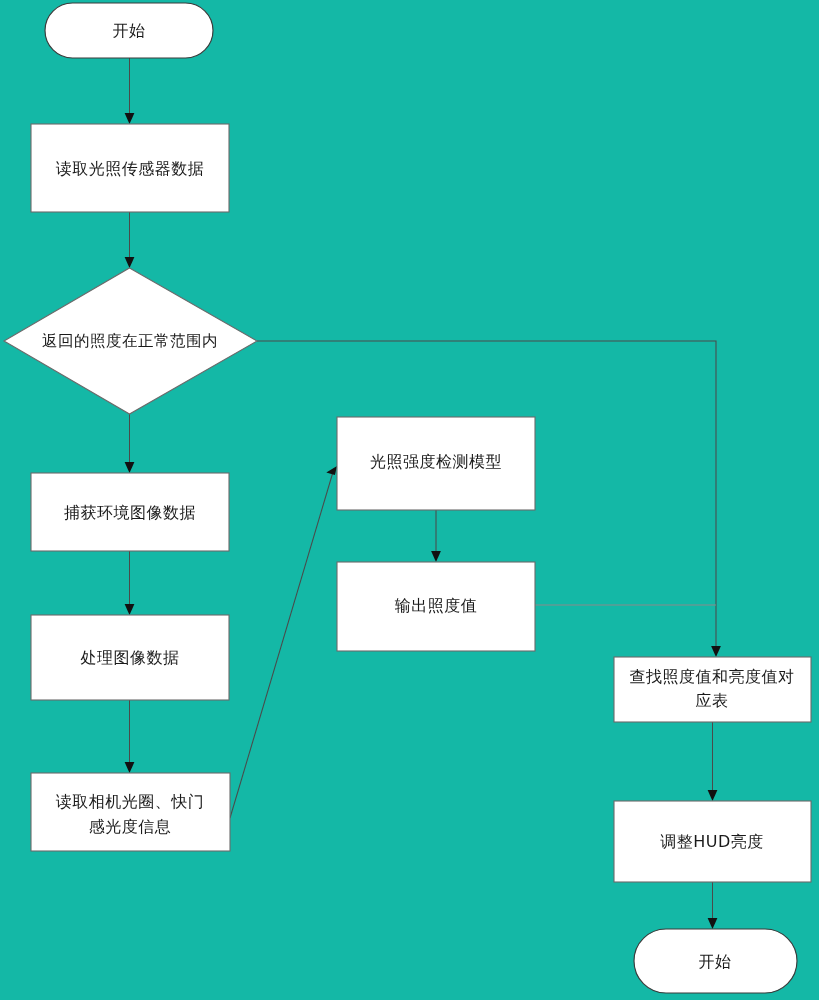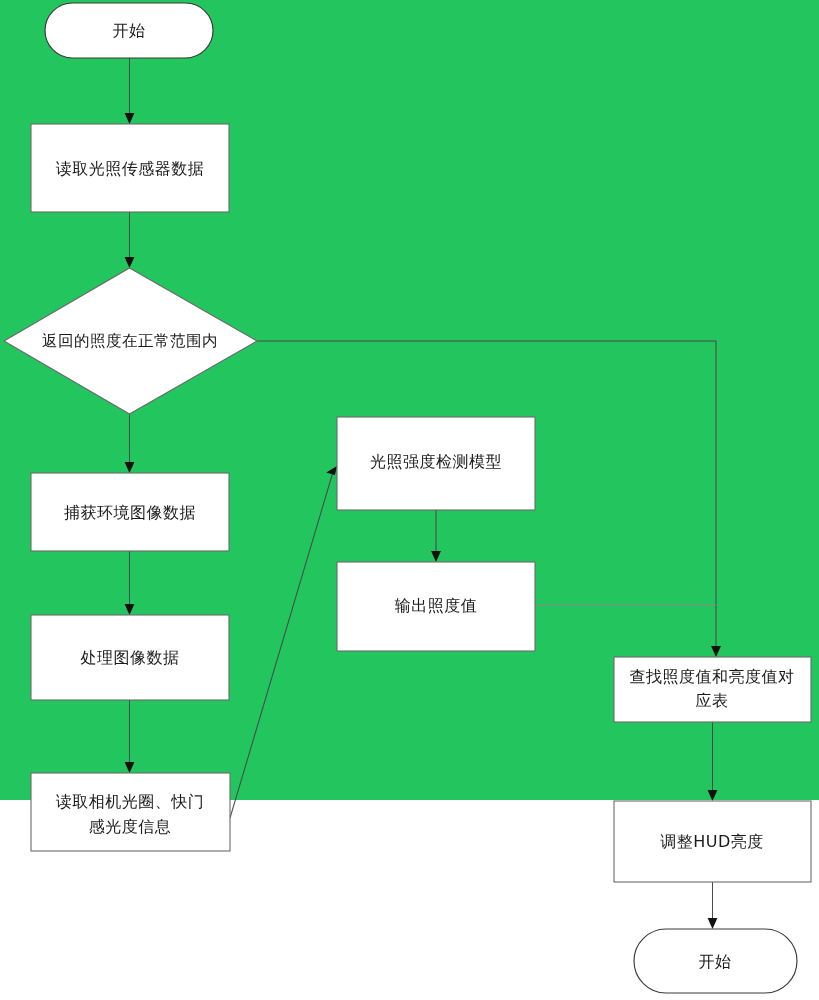--- a/index.html
+++ b/index.html
@@ -9,22 +9,22 @@
   }
   body {
     width: 819px;
     height: 1000px;
     overflow: hidden;
     font-family: "DejaVu Sans", "Liberation Sans", sans-serif;
   }
   #flowchart-root {
     position: relative;
     width: 819px;
-    height: 800px;
-    background: #22c55e;
+    height: 1000px;
+    background: #14b8a6;
   }
   svg#flow-svg {
     display: block;
     width: 819px;
     height: 1000px;
   }
   .node-shape {
     fill: #ffffff;
     stroke: #6b6b6b;
     stroke-width: 1.1;

